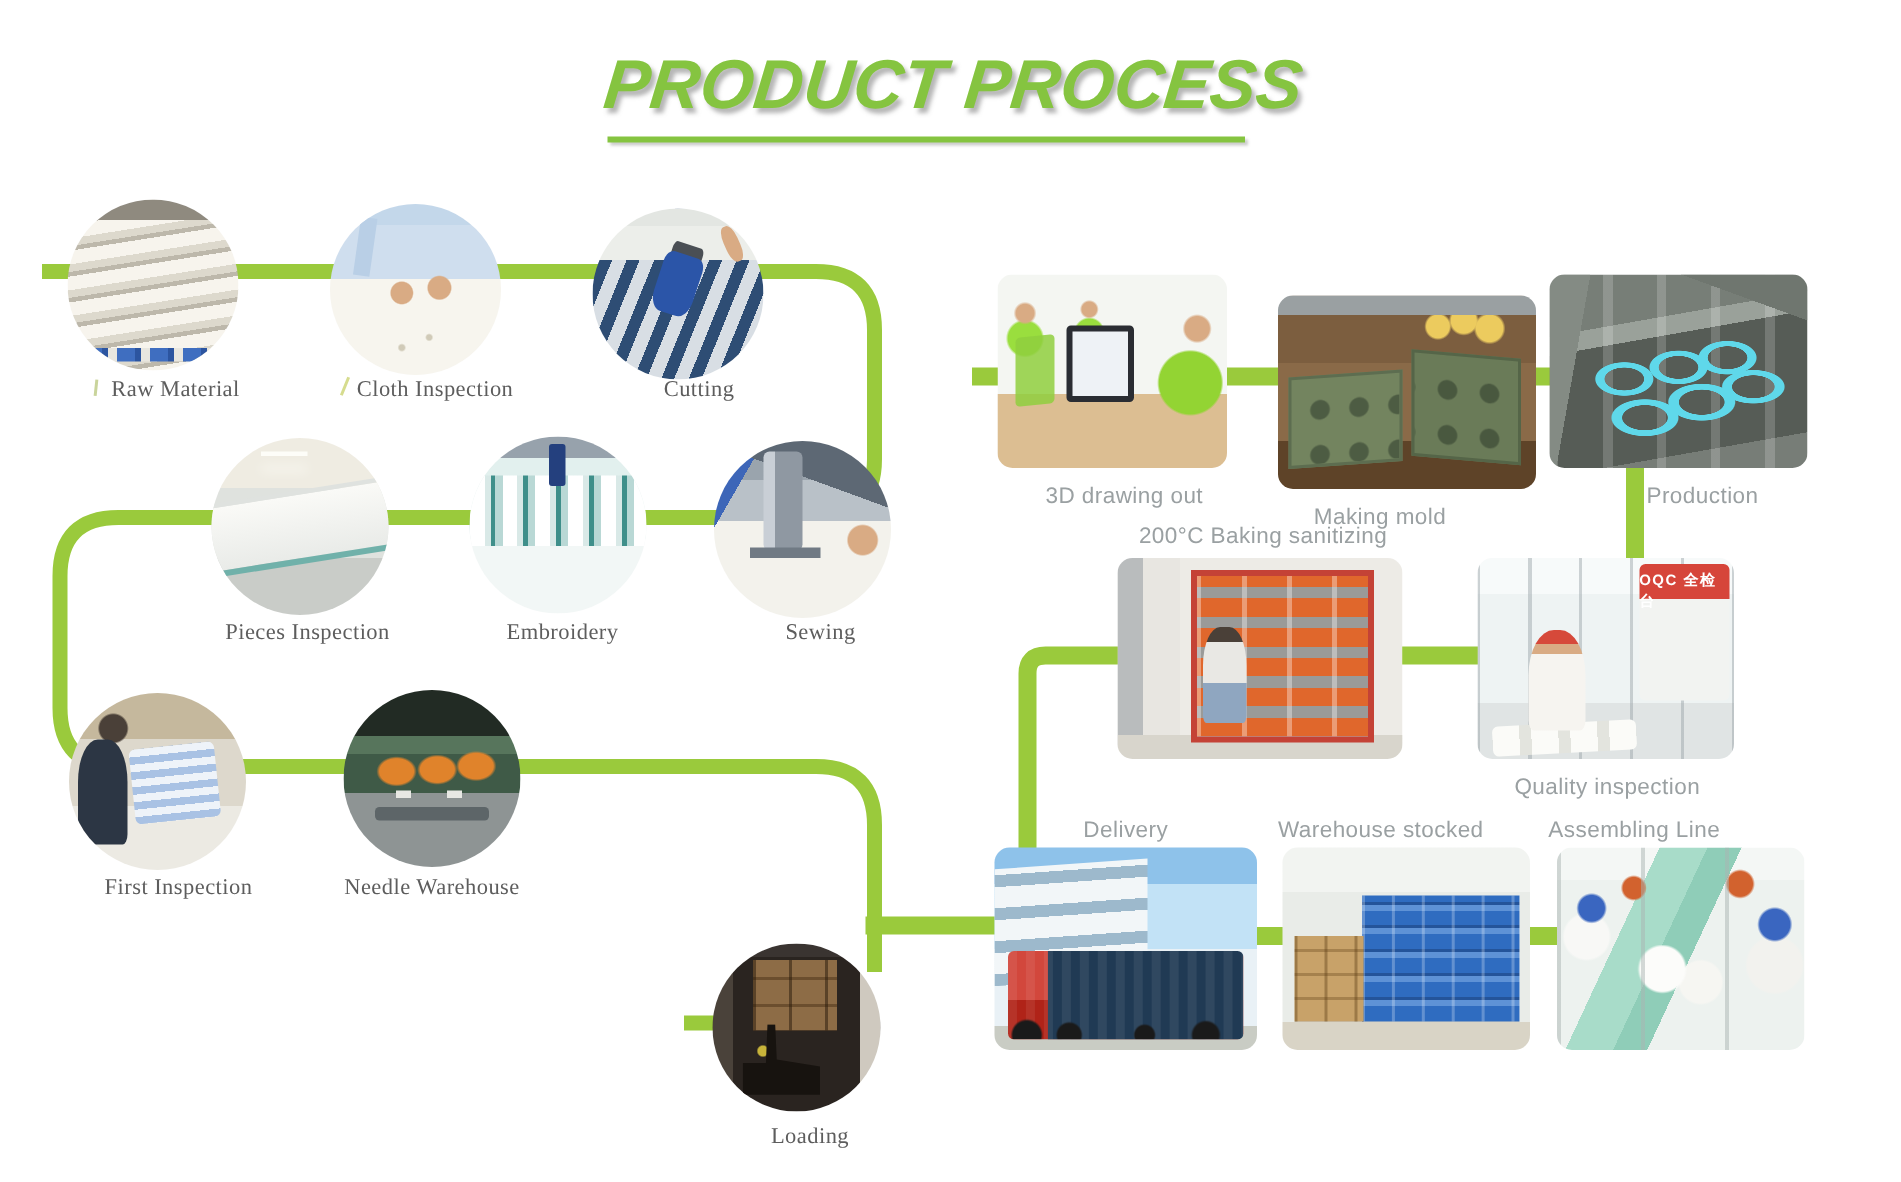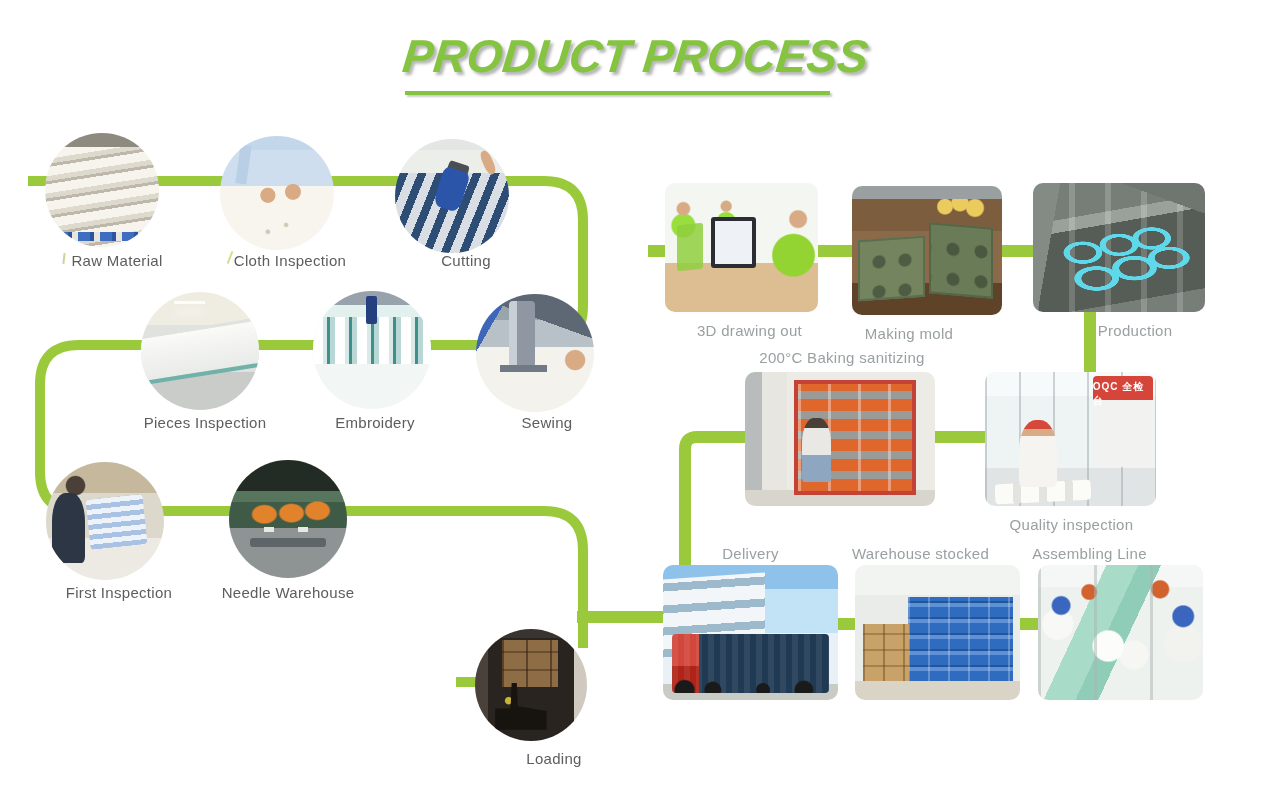--- a/index.html
+++ b/index.html
@@ -15,21 +15,21 @@
   
   .flow-svg{position:absolute;left:0;top:0;z-index:1;}
   .flow-svg path{fill:none;stroke:var(--flow-green,#9aca3c);}
   
   .step{position:absolute;z-index:2;margin:0;}
   .photo{position:absolute;inset:0;overflow:hidden;}
   .circle .photo{border-radius:50%;}
   .rect .photo{border-radius:10px;}
   .cap{position:absolute;left:50%;transform:translateX(-50%);white-space:nowrap;
        font-size:15px;letter-spacing:.3px;}
-  .cap-left{color:var(--left-label,#5d5d5d);}
+  .cap-left{color:var(--left-label,#5d5d5d);font-family:Liberation Serif, serif;}
   .cap-right{color:var(--right-label,#9aa0a2);}
   .tick{position:absolute;z-index:2;}
   .tick-1{left:63px;top:253px;width:2px;height:11px;background:#c9d49b;transform:rotate(6deg);}
   .tick-2{left:229px;top:251px;width:2px;height:13px;background:#d6dc8e;transform:rotate(22deg);}
   .pseudo, .photo::before, .photo::after{content:"";position:absolute;}
   
   .s-raw{background:
     linear-gradient(180deg,#8f8a7f 0 12%,rgba(0,0,0,0) 12%),
     repeating-linear-gradient(171deg,#f7f4ed 0 9px,#ddd9cd 9px 14px,#bdb8ab 14px 17px);}
   .s-raw::after{left:10%;right:14%;bottom:5%;height:8%;
@@ -243,28 +243,28 @@
   <figure class="step circle" style="left:46px;top:462px;width:118px;height:118px">
     <div class="photo s-first"></div>
     <figcaption class="cap cap-left" style="top:122px;margin-left:14px">First Inspection</figcaption>
   </figure>
   <figure class="step circle" style="left:229px;top:460px;width:118px;height:118px">
     <div class="photo s-needle"></div>
     <figcaption class="cap cap-left" style="top:124px">Needle Warehouse</figcaption>
   </figure>
   <figure class="step circle" style="left:475px;top:629px;width:112px;height:112px">
     <div class="photo s-loading"></div>
-    <figcaption class="cap cap-left" style="top:121px;margin-left:23px">Loading</figcaption>
+    <figcaption class="cap cap-left" style="top:121px;margin-left:9px">Loading</figcaption>
   </figure>
 
   <figure class="step rect" style="left:665px;top:183px;width:153px;height:129px">
     <div class="photo s-drawing"></div>
     <figcaption class="cap cap-right" style="top:139px;margin-left:8px">3D drawing out</figcaption>
   </figure>
-  <figure class="step rect" style="left:852px;top:186px;width:150px;height:129px">
+  <figure class="step rect" style="left:852px;top:197px;width:172px;height:129px">
     <div class="photo s-mold"></div>
     <figcaption class="cap cap-right" style="top:139px;margin-left:-18px">Making mold</figcaption>
   </figure>
   <figure class="step rect" style="left:1033px;top:183px;width:172px;height:129px">
     <div class="photo s-production"></div>
     <figcaption class="cap cap-right" style="top:139px;margin-left:16px">Production</figcaption>
   </figure>
   <figure class="step rect" style="left:745px;top:372px;width:190px;height:134px">
     <div class="photo s-baking"></div>
     <figcaption class="cap cap-right" style="top:-23px;margin-left:2px">200°C Baking sanitizing</figcaption>

